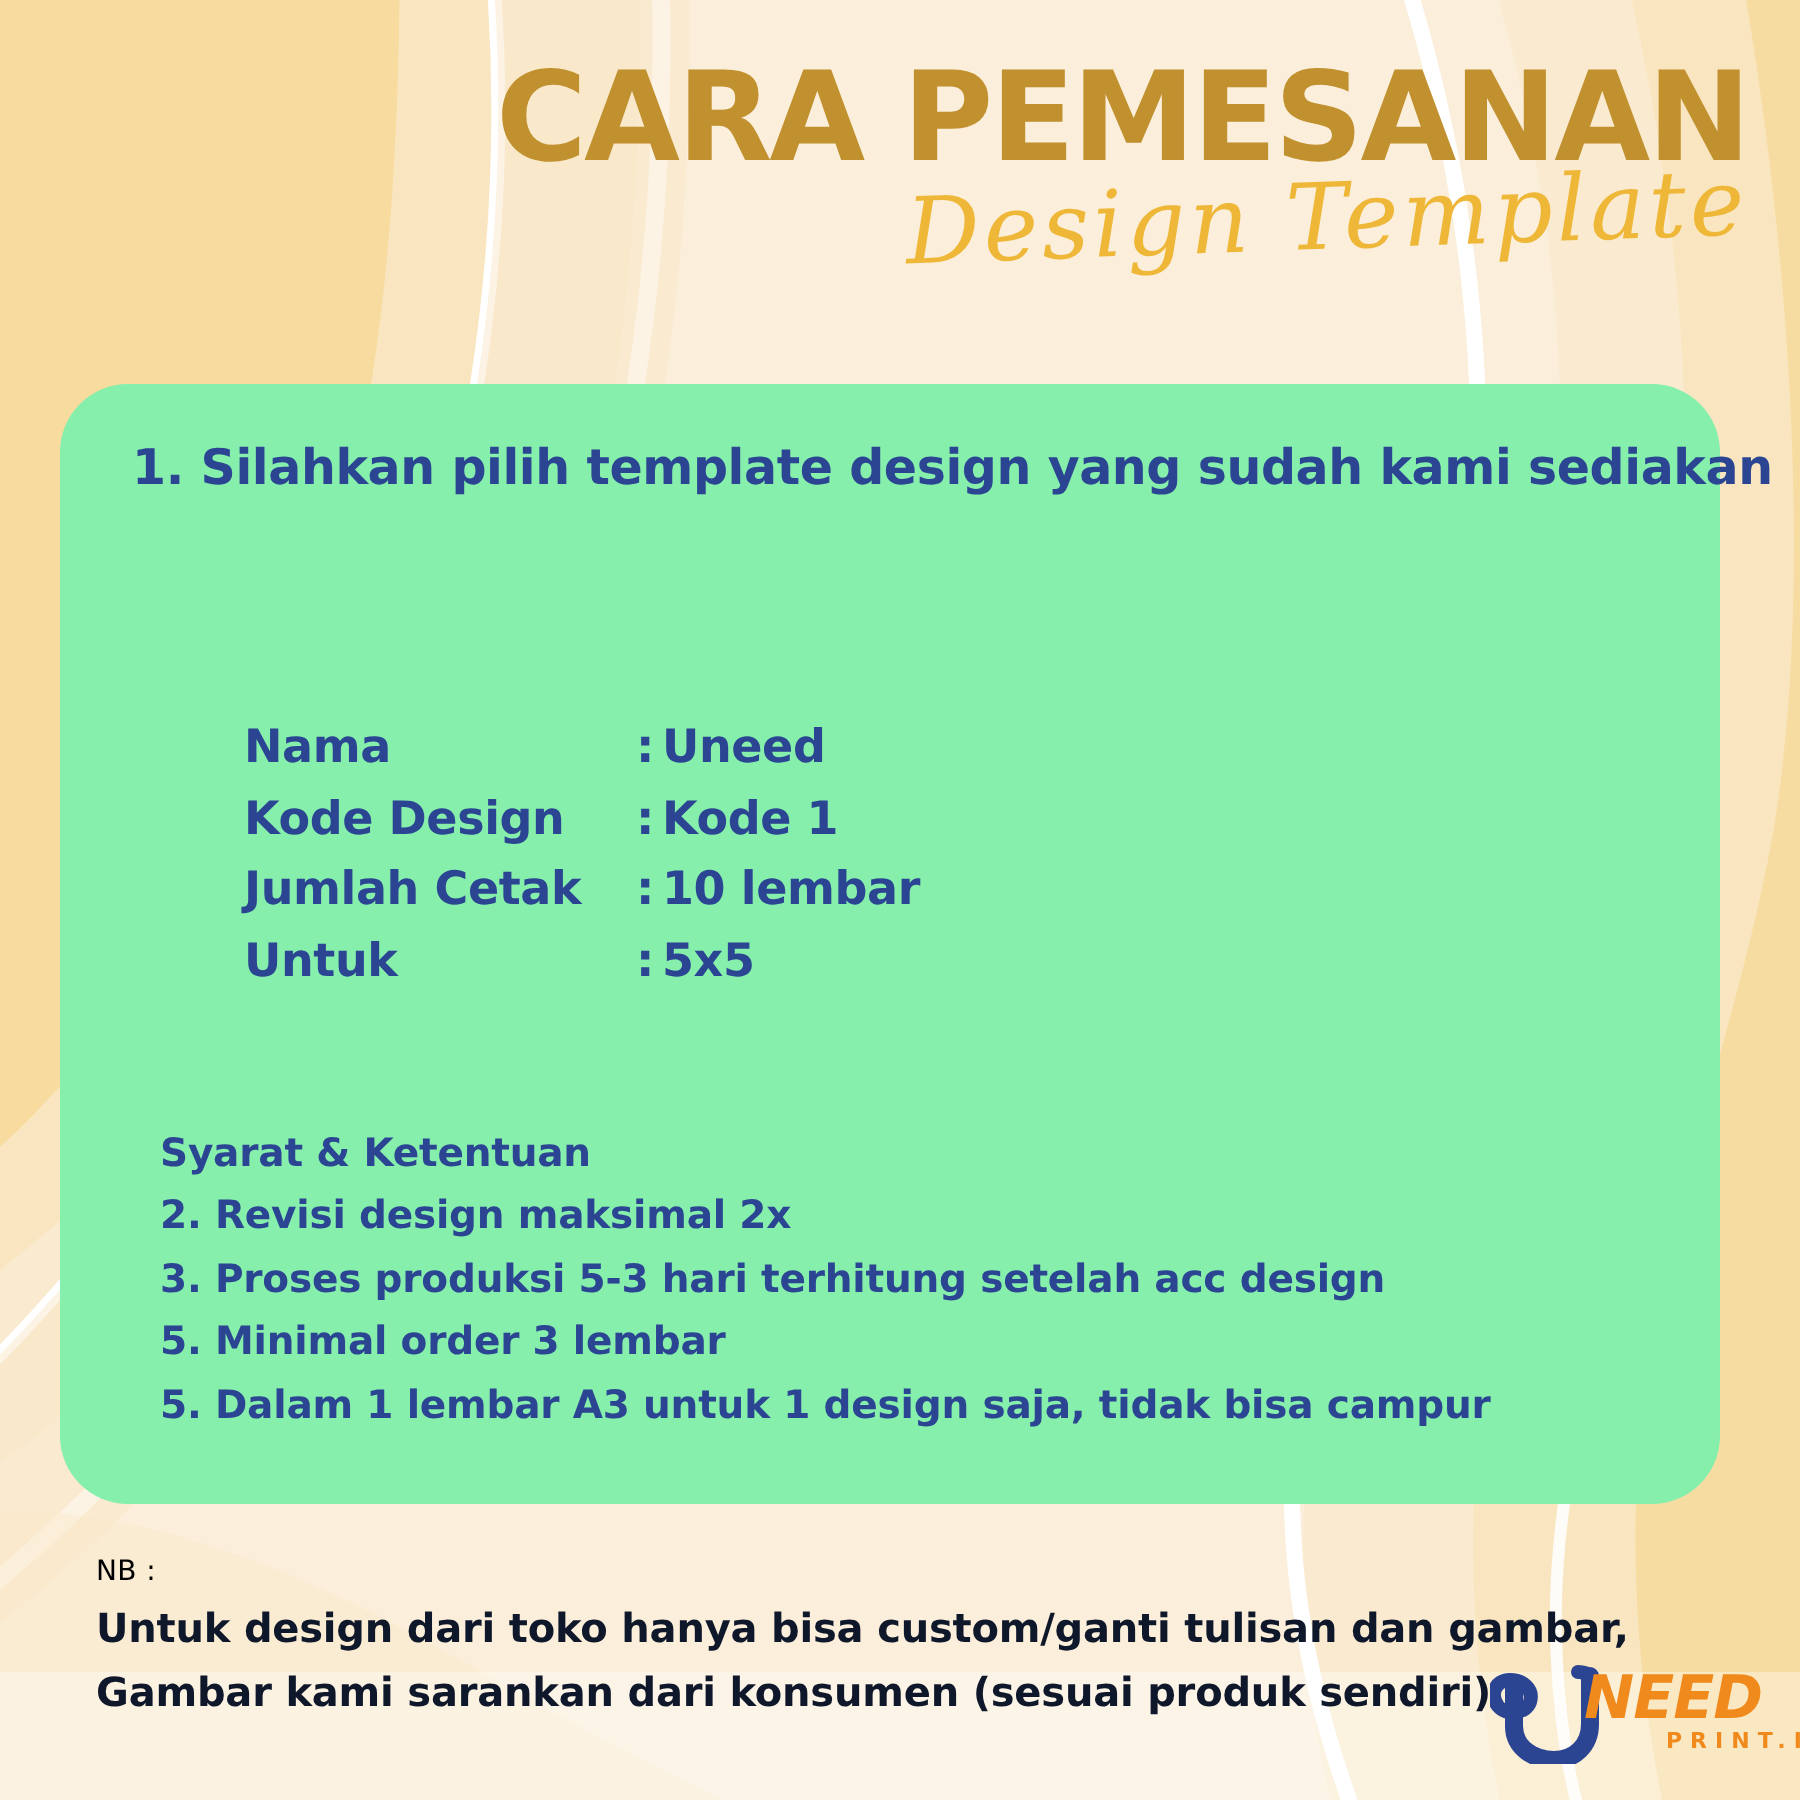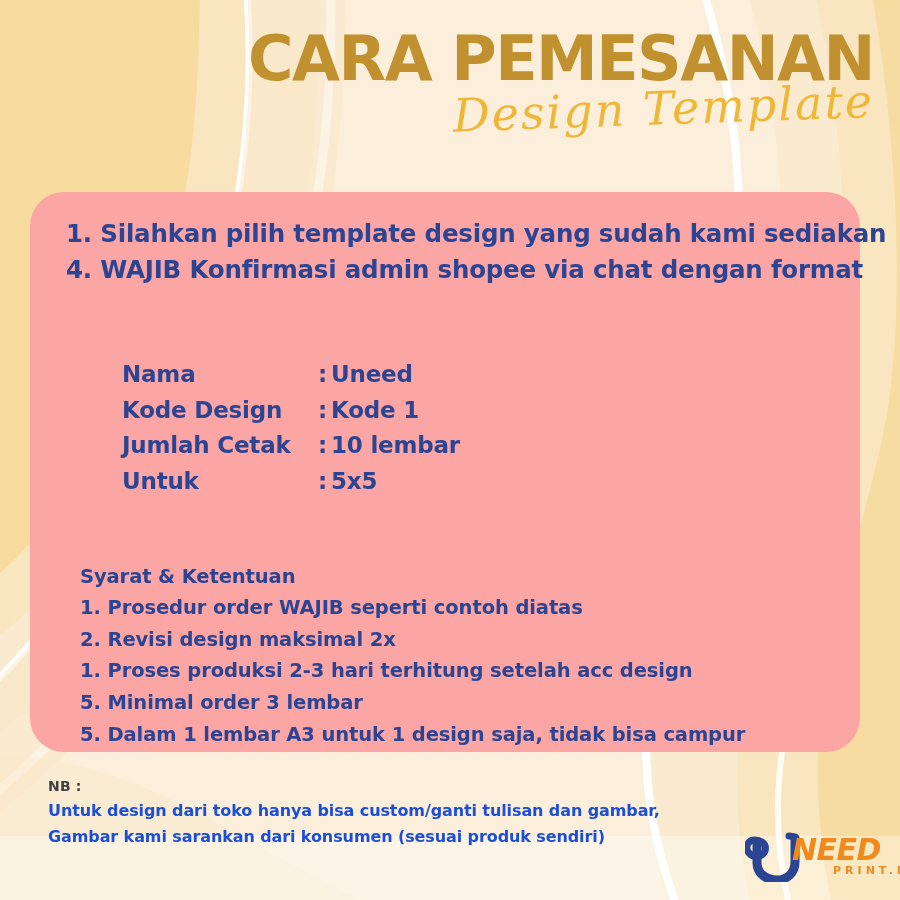--- a/index.html
+++ b/index.html
@@ -57,21 +57,21 @@
     transform-origin: right center;
   }
 
   
   .card {
     position: absolute;
     left: 30px;
     top: 192px;
     width: 830px;
     height: 560px;
-    background: #fca5a5;
+    background: #86efac;
     border-radius: 34px;
     box-sizing: border-box;
     padding: 4px;
   }
 
   .steps {
     position: absolute;
     left: 36px;
     top: 24px;
     width: 780px;
@@ -131,31 +131,31 @@
 
   
   .nb {
     position: absolute;
     left: 48px;
     top: 776px;
     width: 640px;
   }
   .nb-title {
     font-family: "DejaVu Sans", sans-serif;
-    font-weight: 700;
+    font-weight: 400;
     font-size: 14px;
-    color: #404040;
+    color: #000000;
     line-height: 1.55;
     letter-spacing: 0.2px;
   }
   .nb-line {
     font-family: "DejaVu Sans", sans-serif;
     font-weight: 700;
-    font-size: 16px;
-    color: #1d4ed8;
+    font-size: 20px;
+    color: #0f172a;
     line-height: 1.62;
     letter-spacing: -0.1px;
     white-space: nowrap;
   }
 
   
   .logo {
     position: absolute;
     left: 745px;
     top: 832px;
@@ -243,21 +243,20 @@
 
   <div class="header">
     <div class="title-main">CARA PEMESANAN</div>
     <div class="title-script">Design Template</div>
   </div>
 
   <div class="card">
 
     <div class="steps">
       <div class="step-line">1. Silahkan pilih template design yang sudah kami sediakan</div>
-      <div class="step-line">4. WAJIB Konfirmasi admin shopee via chat dengan format</div>
     </div>
 
     <div class="detail-table">
       <div class="detail-row">
         <span class="detail-label">Nama</span>
         <span class="detail-colon">:</span>
         <span class="detail-value">Uneed</span>
       </div>
       <div class="detail-row">
         <span class="detail-label">Kode Design</span>
@@ -271,23 +270,22 @@
       </div>
       <div class="detail-row">
         <span class="detail-label">Untuk</span>
         <span class="detail-colon">:</span>
         <span class="detail-value">5x5</span>
       </div>
     </div>
 
     <div class="terms">
       <div class="terms-heading">Syarat &amp; Ketentuan</div>
-      <div class="terms-line">1. Prosedur order WAJIB seperti contoh diatas</div>
       <div class="terms-line">2. Revisi design maksimal 2x</div>
-      <div class="terms-line">1. Proses produksi 2-3 hari terhitung setelah acc design</div>
+      <div class="terms-line">3. Proses produksi 5-3 hari terhitung setelah acc design</div>
       <div class="terms-line">5. Minimal order 3 lembar</div>
       <div class="terms-line">5. Dalam 1 lembar A3 untuk 1 design saja, tidak bisa campur</div>
     </div>
   </div>
 
   <div class="nb">
     <div class="nb-title">NB :</div>
     <div class="nb-line">Untuk design dari toko hanya bisa custom/ganti tulisan dan gambar,</div>
     <div class="nb-line">Gambar kami sarankan dari konsumen (sesuai produk sendiri)</div>
   </div>

